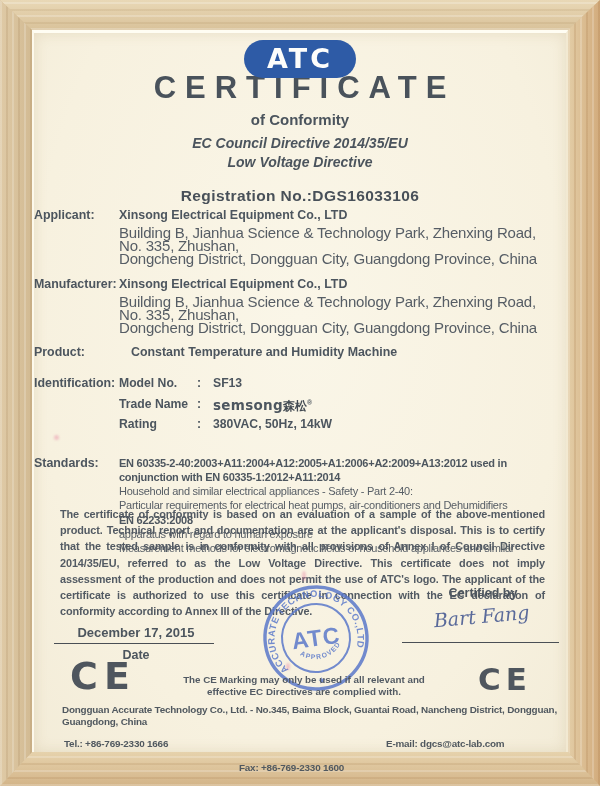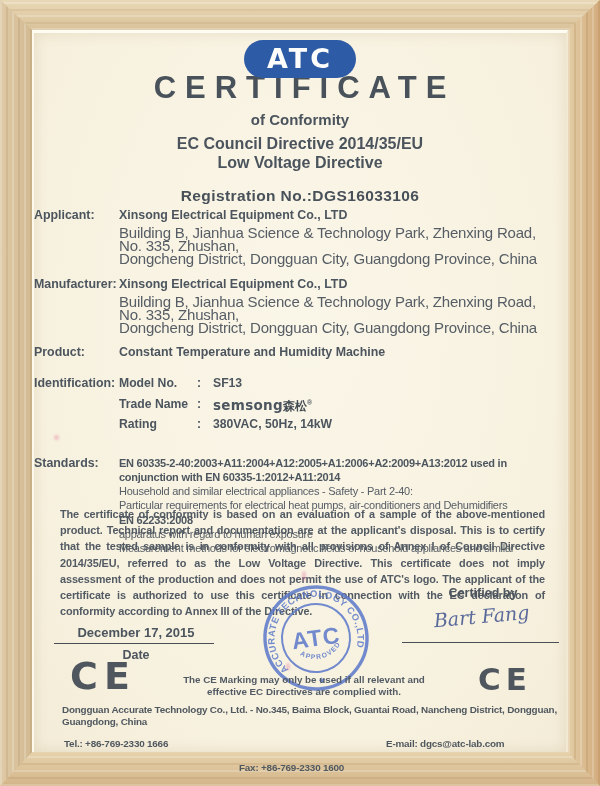--- a/index.html
+++ b/index.html
@@ -39,32 +39,32 @@
 
   
   .hdr{position:absolute;top:0;left:0;right:0;text-align:center;}
   .pill{position:relative;z-index:2;display:inline-block;margin-top:7px;width:112px;height:38px;
     background:#2e5ba6;border-radius:19px;}
   .pill span{display:block;line-height:37px;font-family:"DejaVu Sans",sans-serif;font-weight:bold;
     font-size:27px;letter-spacing:3px;color:#fdfdfb;}
   .title{position:relative;z-index:1;margin-top:-8px;font-weight:bold;font-size:31px;
     letter-spacing:9px;padding-left:9px;color:#49525b;}
   .subtitle{margin-top:5px;font-weight:bold;font-size:15px;color:#4b545d;}
-  .dirs{margin-top:6px;font-weight:bold;font-size:16px;line-height:19px;color:#4b545d;}
+  .dirs{margin-top:6px;font-weight:bold;font-size:14px;line-height:19px;color:#4b545d;font-style:italic;}
   .reg{margin-top:15px;font-weight:bold;font-size:15.5px;letter-spacing:.4px;color:#485059;}
 
   
   .fields{position:absolute;top:175px;left:0;right:0;}
   .frow{display:flex;align-items:flex-start;margin-bottom:11px;}
   .flabel{flex:none;width:85px;font-weight:bold;font-size:12.4px;}
   .fvalue{flex:1;padding-right:12px;min-width:0;}
   .fname{font-weight:bold;font-size:12.4px;margin-bottom:4px;}
   .faddr{font-size:15px;letter-spacing:-.2px;line-height:13.2px;color:#565d65;}
   .single{font-weight:bold;font-size:12.4px;}
-  .frow-product{margin-bottom:17px;}
+  .frow-product{margin-bottom:17px;gap:12px;}
   .irow{display:flex;height:20.5px;}
   .iname{flex:none;width:78px;font-weight:bold;font-size:12.2px;}
   .isep{flex:none;width:16px;font-weight:bold;font-size:12.2px;text-align:left;}
   .ival{font-weight:bold;font-size:12.2px;}
   .brand-latin{font-family:"DejaVu Sans",sans-serif;font-weight:bold;font-size:13.5px;letter-spacing:.3px;color:#4d565f;}
   .brand-cjk{font-weight:bold;font-size:12px;color:#434b53;}
   .brand-reg{font-size:7px;vertical-align:super;}
   .ident-block{margin-bottom:7px;}
   .std-line{font-size:11px;letter-spacing:-.25px;line-height:14.2px;color:#565d65;}
   .std-bold{font-weight:bold;color:#4d565f;}

